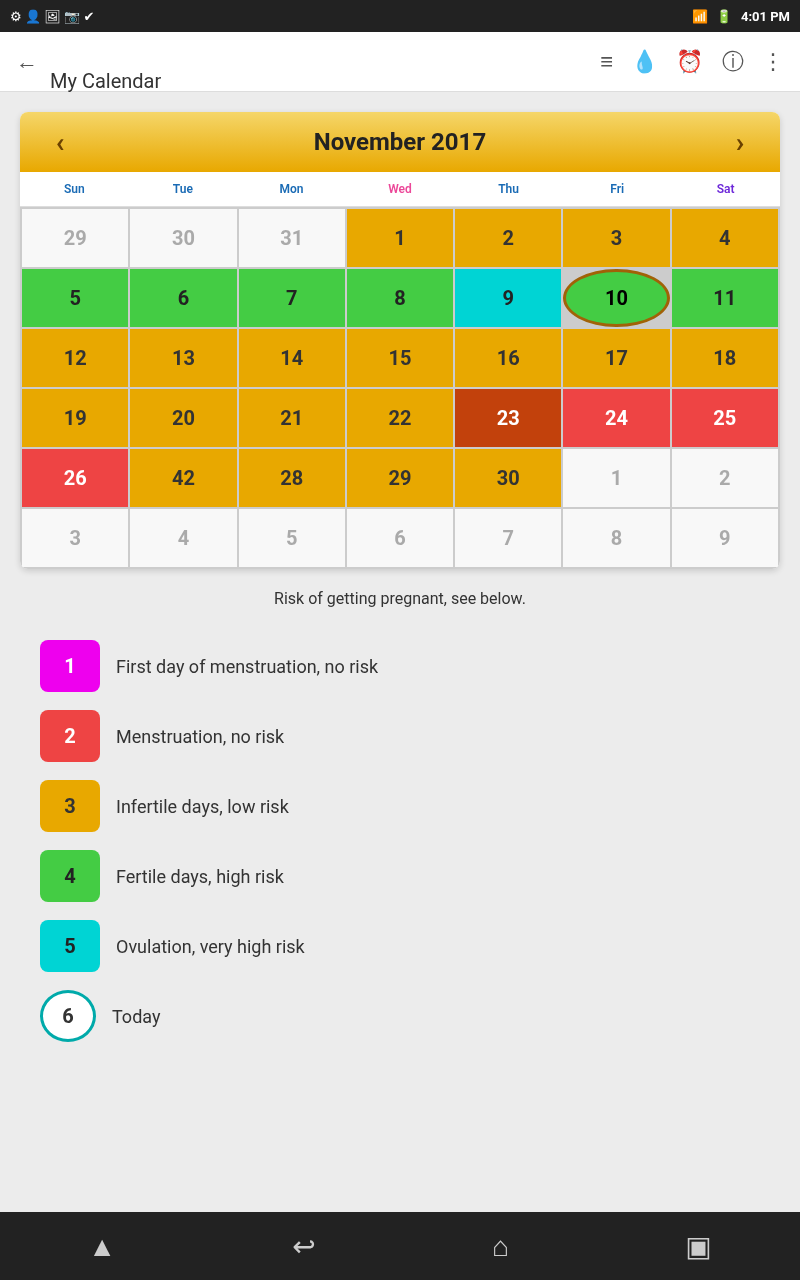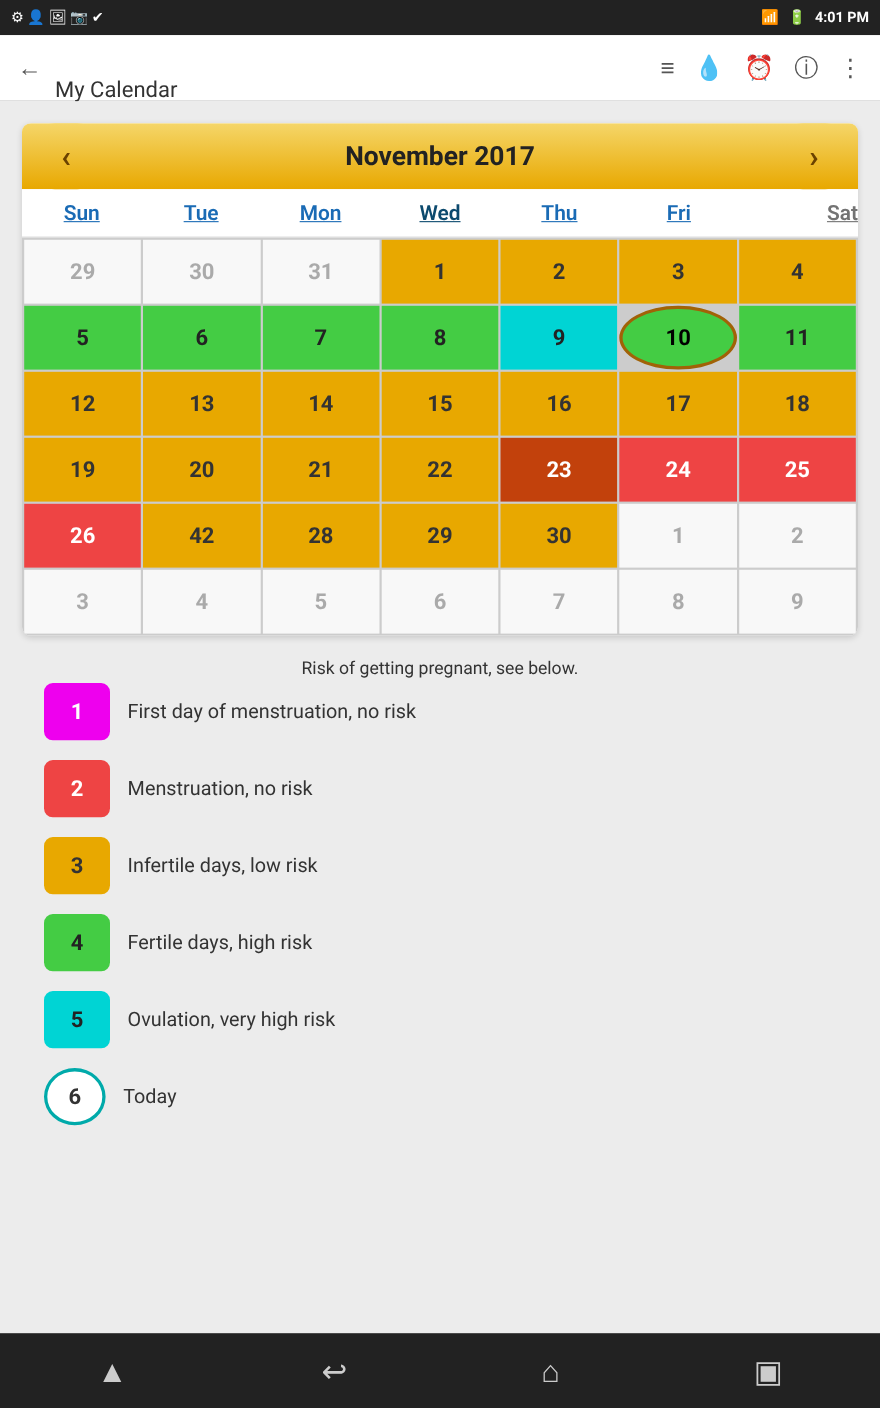--- a/index.html
+++ b/index.html
@@ -89,31 +89,30 @@
     
     .dow-row {
       display: grid;
       grid-template-columns: repeat(7, 1fr);
       background: #fff;
       border-bottom: 1px solid #ddd;
     }
     .dow-cell {
       text-align: center;
       padding: 10px 0;
-      font-size: 19px;
+      font-size: 12px;
       font-weight: 600;
-      text-decoration: underline;
     }
     .dow-cell.sun { color: #1a6bb5; }
     .dow-cell.mon { color: #1a6bb5; }
     .dow-cell.tue { color: #1a6bb5; }
-    .dow-cell.wed { color: #0c4a6e; }
+    .dow-cell.wed { color: #ec4899; }
     .dow-cell.thu { color: #1a6bb5; text-align: center; }
     .dow-cell.fri { color: #1a6bb5; }
-    .dow-cell.sat { color: #737373; text-align: right; }
+    .dow-cell.sat { color: #6d28d9; }
 
     
     .cal-grid {
       display: grid;
       grid-template-columns: repeat(7, 1fr);
       gap: 2px;
       padding: 2px;
       background: #ccc;
     }
     .cal-cell {
@@ -142,21 +141,21 @@
     }
 
     
     .legend-section {
       padding: 20px 20px 20px 20px;
     }
     .risk-text {
       text-align: center;
       color: #333;
       font-size: 16px;
-      margin-bottom: 4px;
+      margin-bottom: 32px;
     }
     .legend-item {
       display: flex;
       align-items: center;
       gap: 16px;
       margin-bottom: 18px;
     }
     .legend-box {
       width: 60px;
       height: 52px;

